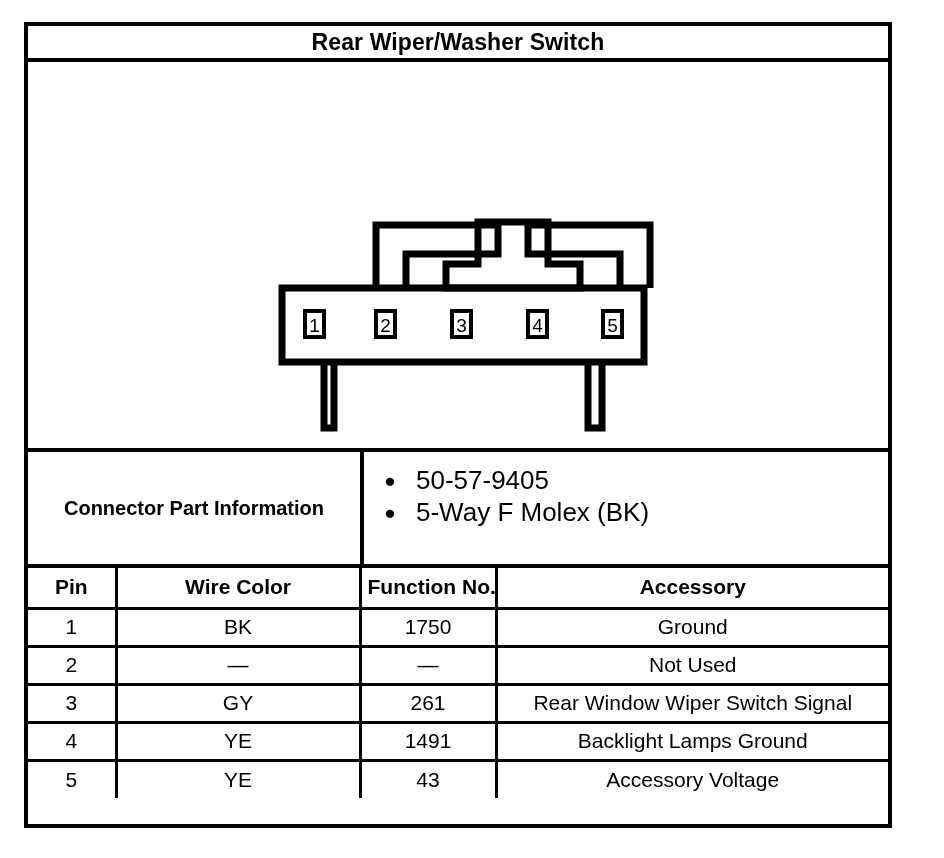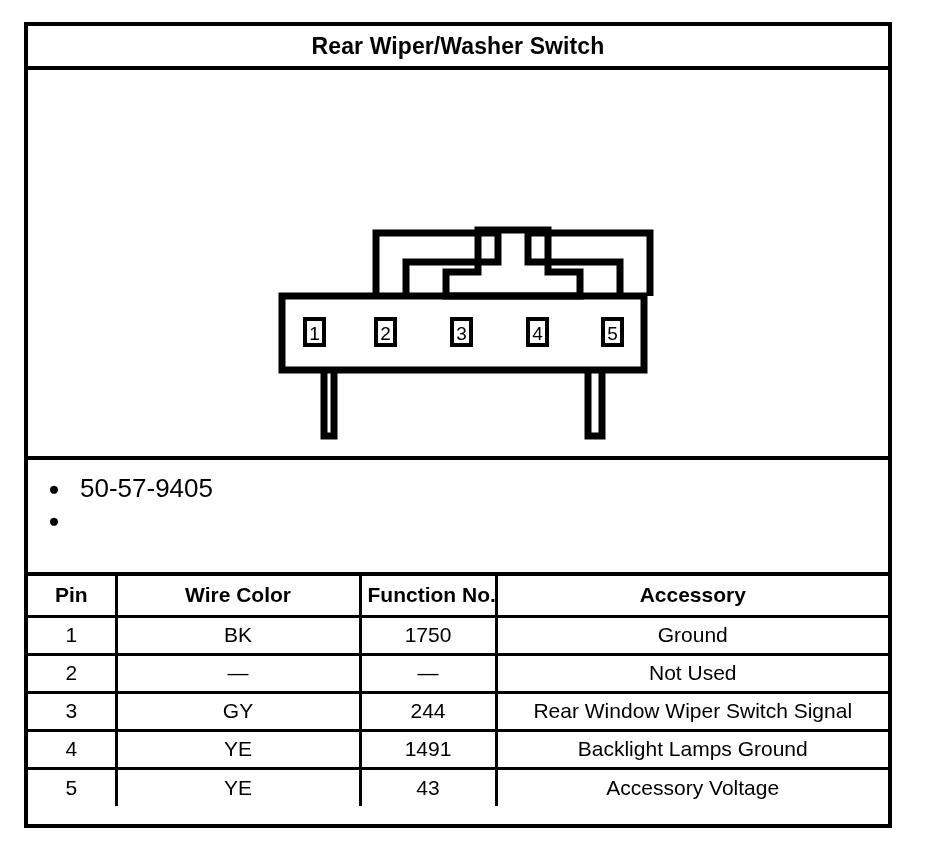--- a/index.html
+++ b/index.html
@@ -21,21 +21,21 @@
     left: 24px;
     top: 22px;
     width: 868px;
     height: 806px;
     border: 4px solid #000;
     box-sizing: border-box;
   }
 
   
   .title-band {
-    height: 44px;
+    height: 36px;
     border-bottom: 4px solid #000;
     box-sizing: border-box;
     display: flex;
     align-items: center;
     justify-content: center;
   }
   .title-text {
     font-size: 23px;
     font-weight: bold;
     letter-spacing: 0.1px;
@@ -180,27 +180,29 @@
           <g>
             <rect x="575" y="249" width="19" height="26" fill="none" stroke="#000" stroke-width="4"></rect>
             <text x="584.5" y="270" font-family="'Liberation Sans', sans-serif" font-size="19" text-anchor="middle" fill="#000">5</text>
           </g>
         </g>
       </svg>
     </div>
   </div>
 
   <div class="partinfo-band">
+    <div class="partinfo-label">Connector Part Information</div>
     <div class="partinfo-values">
       <div class="bullet-row">
         <span class="bullet-dot">●</span>
         <span class="bullet-text">50-57-9405</span>
       </div>
       <div class="bullet-row">
         <span class="bullet-dot">●</span>
+        <span class="bullet-text">5-Way F Molex (BK)</span>
       </div>
     </div>
   </div>
 
   <table class="pin-table">
     <colgroup>
       <col class="col-pin">
         <col class="col-wire">
         <col class="col-circuit">
         <col class="col-function">
@@ -222,21 +224,21 @@
       </tr>
       <tr>
         <td>2</td>
         <td>—</td>
         <td>—</td>
         <td class="cell-function">Not Used</td>
       </tr>
       <tr>
         <td>3</td>
         <td>GY</td>
-        <td>244</td>
+        <td>261</td>
         <td class="cell-function">Rear Window Wiper Switch Signal</td>
       </tr>
       <tr>
         <td>4</td>
         <td>YE</td>
         <td>1491</td>
         <td class="cell-function">Backlight Lamps Ground</td>
       </tr>
       <tr>
         <td>5</td>

